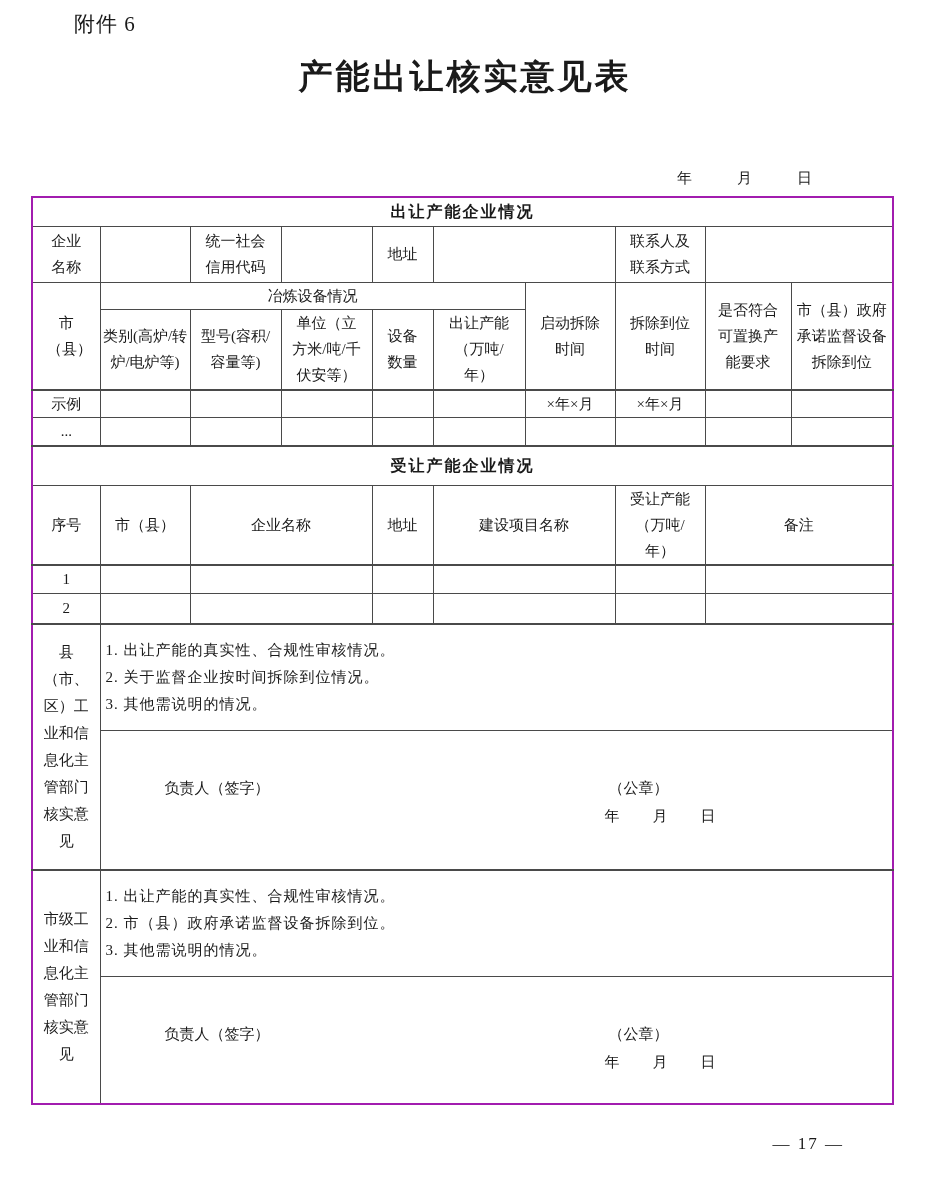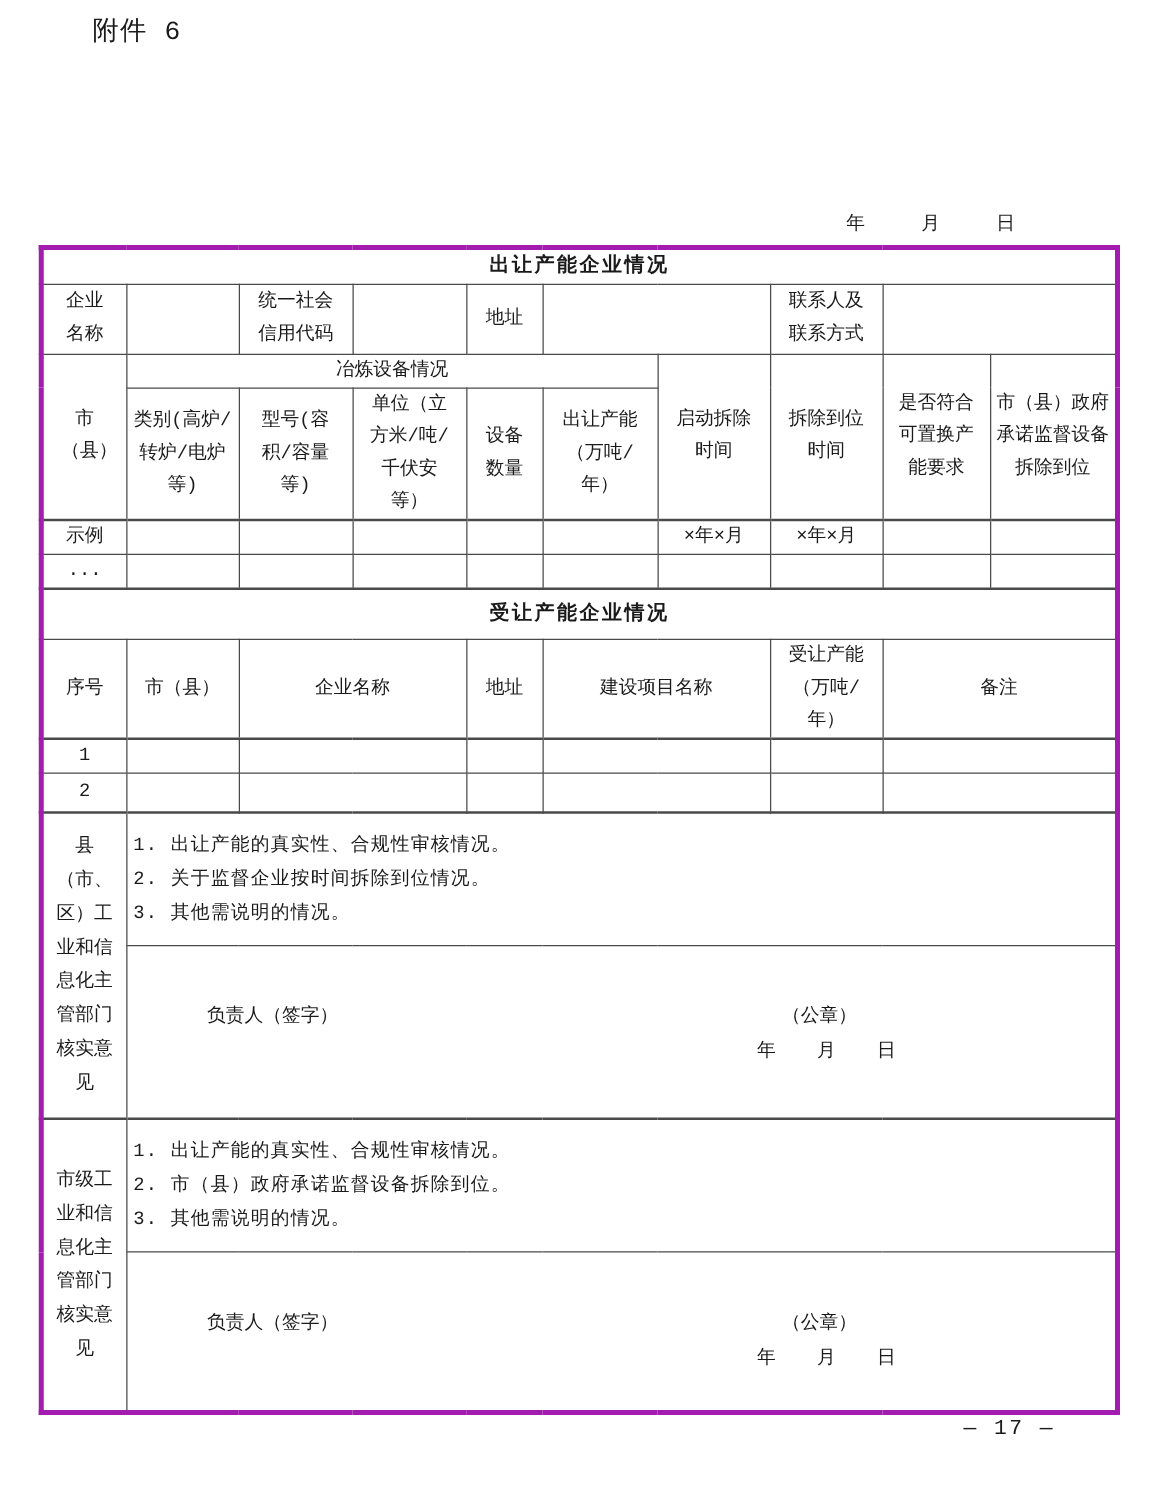--- a/index.html
+++ b/index.html
@@ -1,56 +1,57 @@
 <!DOCTYPE html>
 <html><head>
 <meta charset="utf-8">
 <style>
   html,body{margin:0;padding:0;background:#ffffff;}
   .page{
     position:relative;width:930px;height:1198px;background:#ffffff;
-    font-family:Liberation Mono, monospace;color:#1a1a1a;overflow:hidden;
+    font-family:Liberation Serif, serif;color:#1a1a1a;overflow:hidden;
   }
   .attachment{position:absolute;left:74px;top:10px;font-size:21px;letter-spacing:1px;}
   .doc-title{position:absolute;top:54px;left:0;width:100%;text-align:center;
     font-size:34px;font-weight:bold;letter-spacing:3px;}
   .date-line{position:absolute;top:169px;right:118px;font-size:15px;}
   table.form{
     position:absolute;left:31px;top:196px;width:862px;
     border-collapse:collapse;table-layout:fixed;
-    border:4px solid #a21caf;
+    border:2px solid #a21caf;
   }
   td{
     border:1px solid #4a4a4a;
     text-align:center;vertical-align:middle;
     font-size:15px;line-height:26px;padding:0 8px;
   }
   .p14{padding:0 14px;}
   .p2{padding:0 2px;}
   .sec{font-weight:bold;font-size:16px;letter-spacing:2px;}
   .thick-top td{border-top-width:2px;}
   tr.ra{height:29px}  tr.rb{height:56px}  tr.rc{height:27px}  tr.rd{height:81px}
   tr.re{height:27px}  tr.rf{height:28px}  tr.rg{height:40px}  tr.rh{height:52px}
   tr.ri{height:28px}  tr.rj{height:31px}  tr.rk{height:106px} tr.rl{height:139px}
   tr.rm{height:100px} tr.rn{height:128px}
   .vlabel{padding:0 5px;line-height:27px;margin-top:12px;}
   .list-cell{text-align:left;padding:12px 5px;letter-spacing:1px;line-height:27px;}
   .sig-cell{position:relative;padding:12px;text-align:left;}
   .sig-name{position:absolute;left:64px;top:44px;white-space:nowrap;}
-  .sig-seal{position:absolute;left:508px;top:44px;white-space:nowrap;margin-left:16px;}
+  .sig-seal{position:absolute;left:508px;top:44px;white-space:nowrap;}
   .sig-date{position:absolute;left:504px;top:72px;white-space:nowrap;letter-spacing:1px;}
   .page-number{position:absolute;top:1134px;right:86px;font-size:17px;letter-spacing:2px;margin-left:28px;}
 </style>
 </head>
 <body>
 
 <div class="page">
 
   <div class="attachment">附件 6</div>
 
+  <div class="doc-title">产能出让核实意见表</div>
 
   <div class="date-line">年　　　月　　　日</div>
 
   <table class="form">
     <colgroup>
       <col style="width:68px">
         <col style="width:90px">
         <col style="width:91px">
       <col style="width:91px">
         <col style="width:61px">

